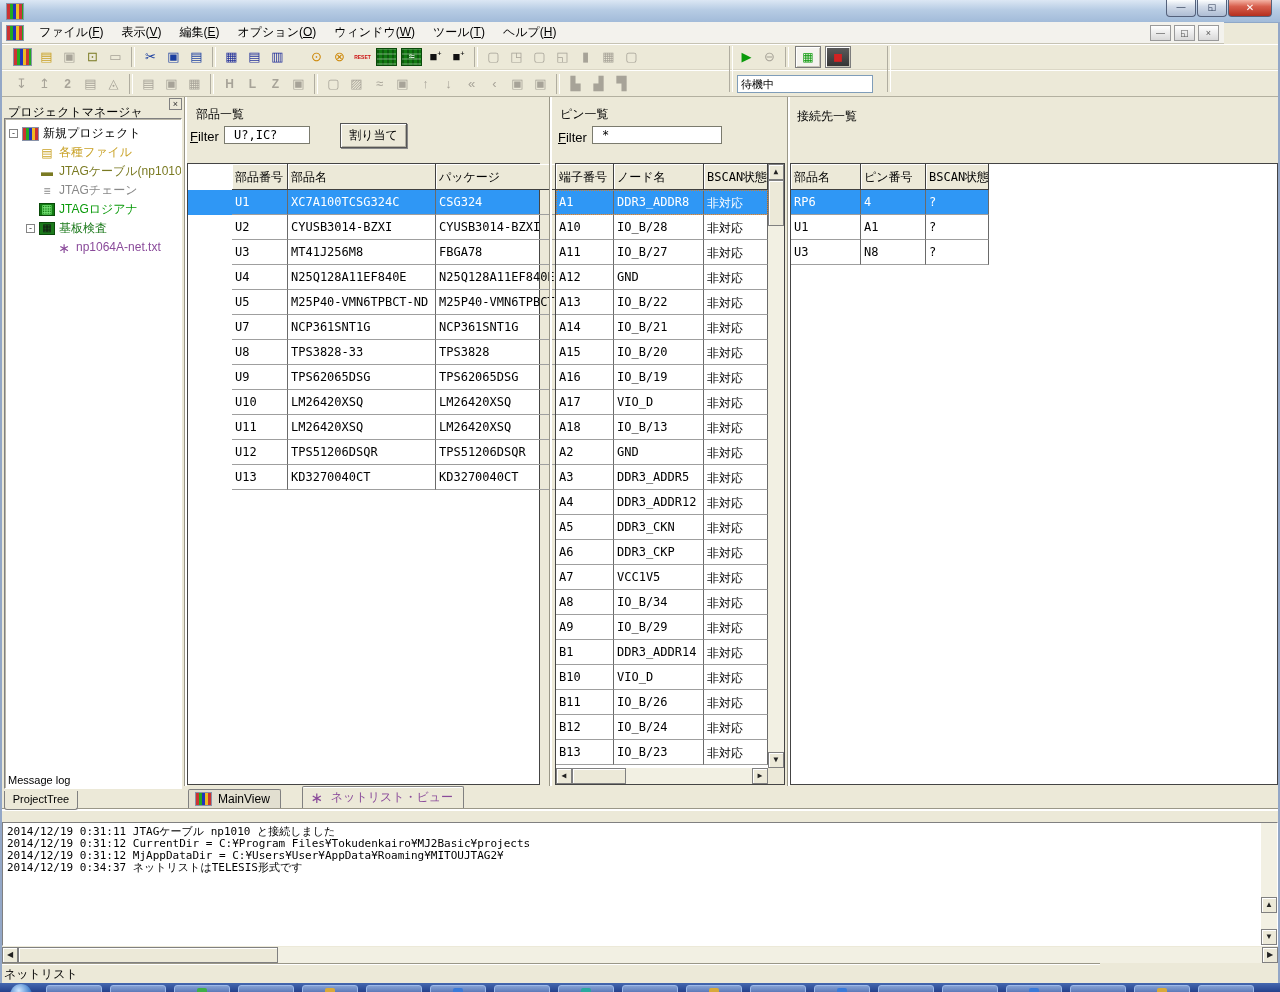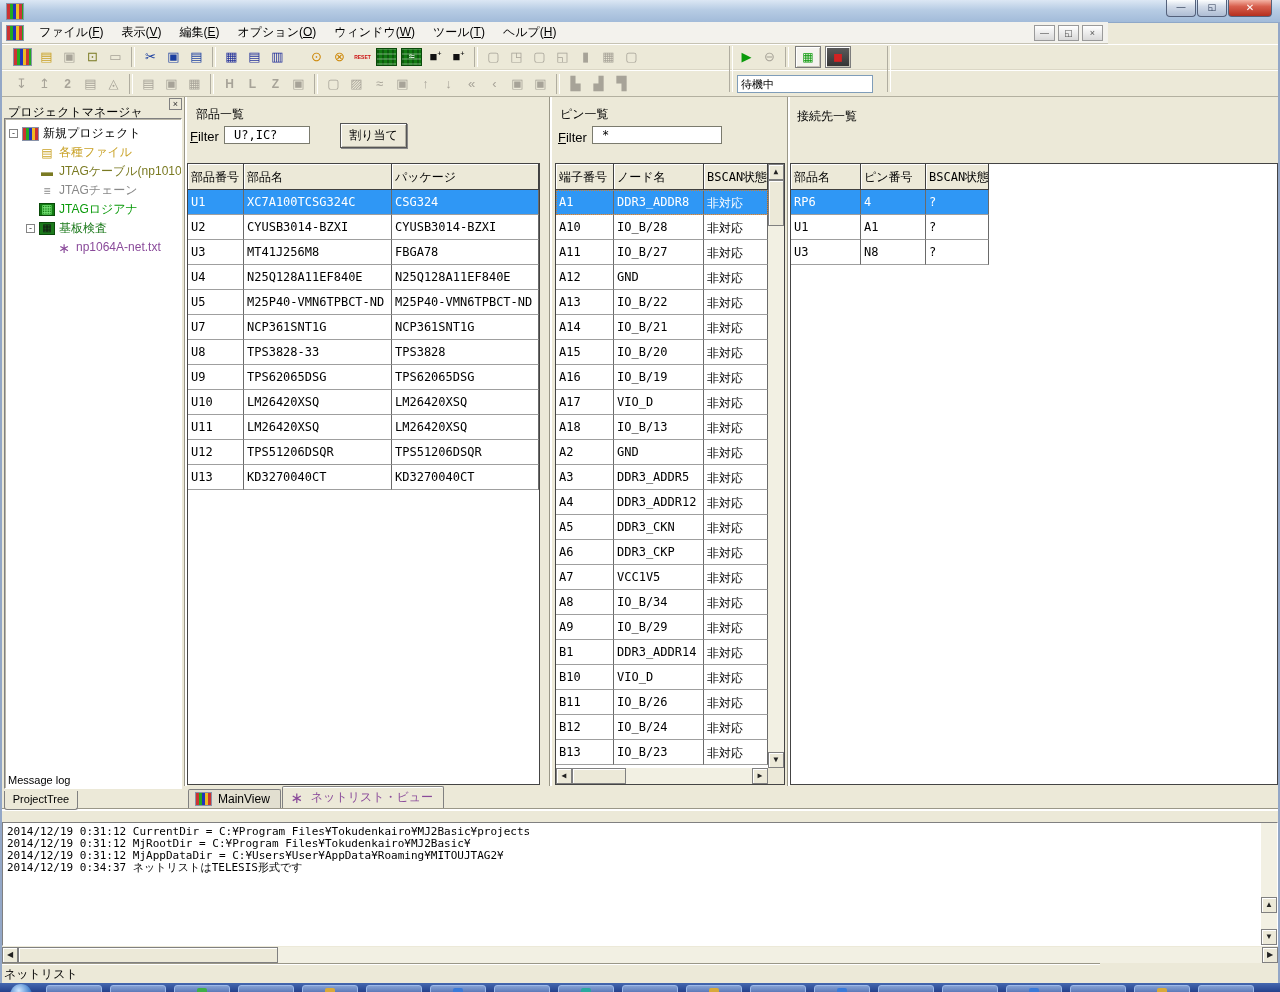--- a/index.html
+++ b/index.html
@@ -13,21 +13,21 @@
     background-image:repeating-linear-gradient(90deg,#c33 0 3px,#2a2 3px 6px,#23b 6px 9px,#eb2 9px 12px),
       repeating-linear-gradient(0deg,rgba(255,255,255,.55) 0 3px,rgba(0,0,0,.15) 3px 6px);}
   .title{position:absolute;left:30px;top:4px;font-size:12px;color:#101b33;white-space:nowrap;}
   .wbtns{position:absolute;right:8px;top:0;display:flex;gap:1px;}
   .wbtn{width:30px;height:17px;border:1px solid #54617b;border-top:none;border-radius:0 0 4px 4px;
     background:linear-gradient(#fdfefe,#d2dbe8 40%,#aebdd4);text-align:center;line-height:15px;
     font-size:9px;color:#27354f;box-sizing:border-box;}
   .wbtn.wclose{width:44px;background:linear-gradient(#f4b4a5,#d8604e 40%,#b52f1e);color:#fff;font-size:10px;}
 
   
-  .menubar{position:absolute;left:0;top:22px;width:1108px;height:22px;background:#F3F2ED;
+  .menubar{position:absolute;left:0;top:22px;width:1224px;height:22px;background:#F3F2ED;
     border-bottom:1px solid #c6c3b4;display:flex;align-items:center;padding-left:4px;box-sizing:border-box;}
   .micon{width:16px;height:14px;margin:0 6px 0 2px;border:1px solid #8892a8;flex:none;
     background-image:repeating-linear-gradient(90deg,#c33 0 3px,#2a2 3px 6px,#23b 6px 9px,#eb2 9px 12px),
       repeating-linear-gradient(0deg,rgba(255,255,255,.55) 0 3px,rgba(0,0,0,.15) 3px 6px);}
   .mitem{padding:3px 9px;white-space:nowrap;}
   .mkey{text-decoration:underline;}
   .mdictl{position:absolute;right:5px;top:3px;display:flex;}
   .mdibtn{width:21px;height:16px;border:1px solid #9a9a9a;background:linear-gradient(#ffffff,#d9d9d9);
     margin-left:3px;text-align:center;line-height:14px;font-size:9px;color:#555;box-sizing:border-box;}
 
@@ -107,21 +107,21 @@
   .ghead{display:flex;height:26px;}
   .hcell{background:#ECE9D8;border-right:1px solid #404040;border-bottom:1px solid #404040;
     box-shadow:inset 1px 1px 0 #fff;padding:5px 3px 0 3px;box-sizing:border-box;height:26px;
     white-space:nowrap;overflow:hidden;flex:none;}
   .grow{display:flex;height:25px;}
   .gcell{border-right:1px solid #6a6a6a;border-bottom:1px solid #9f9f9f;padding:5px 3px 0 3px;
     box-sizing:border-box;height:25px;white-space:nowrap;overflow:hidden;flex:none;}
   .grow.sel{background:#2F97F5;}
   .grow.sel .gcell{color:#fff;}
   .parts{left:187px;top:163px;width:353px;height:622px;}
-  .parts .hcell:nth-child(1),.parts .gcell:nth-child(1){width:56px;}
+  .parts .hcell:nth-child(1),.parts .gcell:nth-child(1){width:56px;margin-left:44px;}
   .parts .hcell:nth-child(2),.parts .gcell:nth-child(2){width:148px;}
   .parts .hcell:nth-child(3),.parts .gcell:nth-child(3){width:147px;}
   .pinsgrid{left:555px;top:163px;width:230px;height:622px;}
   .pinsgrid .hcell:nth-child(1),.pinsgrid .gcell:nth-child(1){width:58px;}
   .pinsgrid .hcell:nth-child(2),.pinsgrid .gcell:nth-child(2){width:90px;}
   .pinsgrid .hcell:nth-child(3),.pinsgrid .gcell:nth-child(3){width:64px;}
   .pinsgrid .ghead,.pinsgrid .grow{width:212px;}
   .pinsgrid .grow.sel{outline:1px dotted #c8803a;outline-offset:-1px;}
   .connsgrid{left:790px;top:163px;width:488px;height:622px;}
   .connsgrid .hcell:nth-child(1),.connsgrid .gcell:nth-child(1){width:70px;}
@@ -139,21 +139,21 @@
   .pvscroll .dn{position:absolute;bottom:0;left:0;}
   .phscroll{position:absolute;left:0;bottom:0;width:212px;height:16px;background:#F2F0E3;}
   .phscroll .lt{position:absolute;left:0;top:0;}
   .phscroll .rt{position:absolute;right:0;top:0;}
   .phscroll .sthumb{position:absolute;left:16px;top:0;width:54px;height:16px;}
   .scorner{position:absolute;right:0;bottom:0;width:16px;height:16px;background:#ECE9D8;}
 
   
   .vtabs{position:absolute;left:188px;top:786px;height:22px;display:flex;align-items:flex-end;z-index:3;}
   .vtab{height:19px;border:1px solid #808080;border-bottom:none;background:#E2DFD0;display:flex;
-    align-items:center;padding:0 10px 0 6px;margin-right:1px;border-radius:2px 2px 0 0;font-size:12px;box-sizing:border-box;}
+    align-items:center;padding:0 10px 0 6px;margin-right:21px;border-radius:2px 2px 0 0;font-size:12px;box-sizing:border-box;}
   .vtab.active{background:#ECE9D8;height:22px;box-shadow:inset 0 1px 0 #fff;}
   .vticon{width:16px;height:13px;margin-right:6px;text-align:center;line-height:13px;flex:none;}
   .vtab.mosaic .vticon{height:12px;width:15px;border:1px solid #8892a8;
     background-image:repeating-linear-gradient(90deg,#c33 0 3px,#2a2 3px 6px,#23b 6px 9px,#eb2 9px 12px),
       repeating-linear-gradient(0deg,rgba(255,255,255,.55) 0 3px,rgba(0,0,0,.15) 3px 6px);}
   .vtab.c-purple .vticon{color:#8a4a9a;font-size:15px;}
 
   
   .hgroove{position:absolute;left:0;top:808px;width:1280px;height:2px;background:#fff;border-top:1px solid #9a9788;}
   .logcap{position:absolute;left:8px;top:774px;font-size:11px;}
@@ -613,22 +613,22 @@
         <span class="vticon">∗</span>
         <span>ネットリスト・ビュー</span>
       </div>
     </div>
 
   <div class="hgroove"></div>
   <div class="logcap">Message log</div>
   <div class="logbox">
     <div>
 
+    <div class="logline">2014/12/19 0:31:11  JTAGケーブル np1010 と接続しました</div>
         <div class="logline">2014/12/19 0:31:12  CurrentDir = C:¥Program Files¥Tokudenkairo¥MJ2Basic¥projects</div>
-        <div class="logline">2014/12/19 0:31:12  MjRootDir = C:¥Program Files¥Tokudenkairo¥MJ2Basic¥</div>
         <div class="logline">2014/12/19 0:31:12  MjAppDataDir = C:¥Users¥User¥AppData¥Roaming¥MITOUJTAG2¥</div>
         <div class="logline">2014/12/19 0:34:37  ネットリストはTELESIS形式です</div>
       </div>
   </div>
   <div class="lvscroll">
     <span class="sbtn up">▲</span>
     <span class="sbtn dn">▼</span>
   </div>
   <div class="lhscroll">
     <span class="sbtn lt">◀</span>

